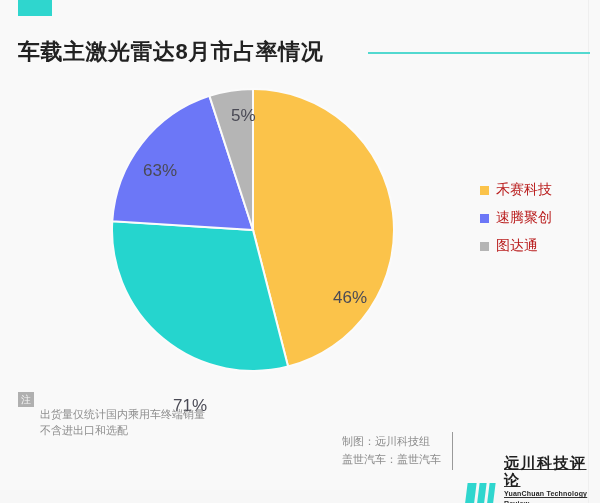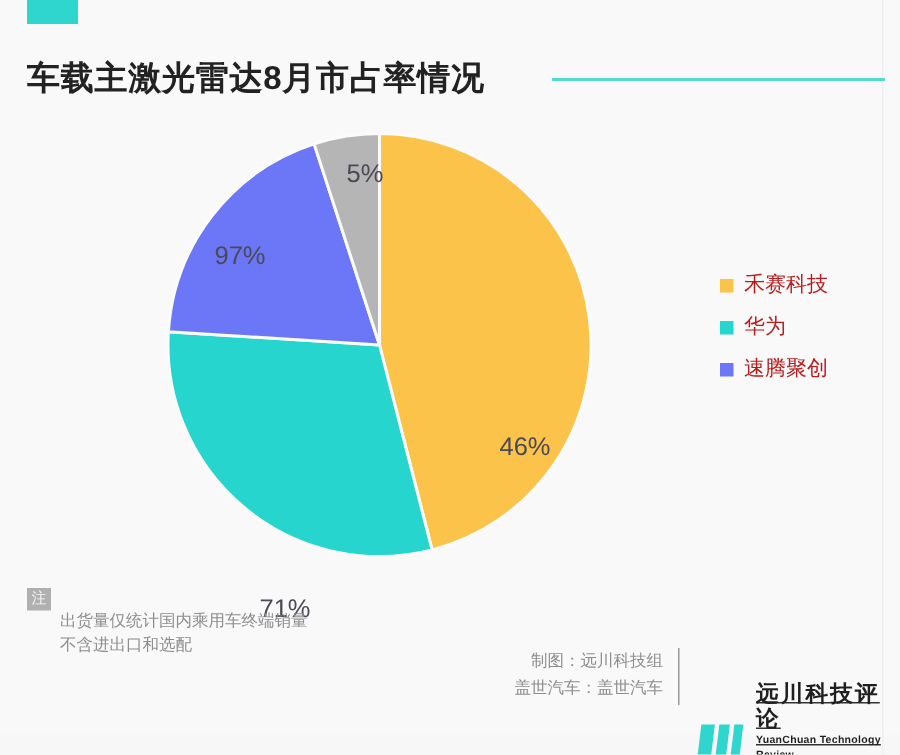--- a/index.html
+++ b/index.html
@@ -132,21 +132,20 @@
     color: #8d8d8d;
     line-height: 16px;
     margin-top: 16px;
   }
 
   
   .credits {
     position: absolute;
     left: 342px;
     top: 432px;
-    text-align: right;
     width: 100px;
     font-size: 11px;
     color: #8d8d8d;
     line-height: 18px;
   }
   .credit-divider {
     position: absolute;
     left: 452px;
     top: 432px;
     width: 1px;
@@ -207,36 +206,36 @@
     <svg class="pie" viewBox="0 0 284 284">
       <g id="pie-slices">
           <path d="M 142 142 L 142.00 1.00 A 141 141 0 0 1 177.07 278.57 Z" fill="#fbc34a" stroke="#fbfbfb" stroke-width="2"></path>
           <path d="M 142 142 L 177.07 278.57 A 141 141 0 0 1 1.28 133.15 Z" fill="#25d5ce" stroke="#fbfbfb" stroke-width="2"></path>
           <path d="M 142 142 L 1.28 133.15 A 141 141 0 0 1 98.43 7.90 Z" fill="#6c77f7" stroke="#fbfbfb" stroke-width="2"></path>
           <path d="M 142 142 L 98.43 7.90 A 141 141 0 0 1 142.00 1.00 Z" fill="#b5b5b5" stroke="#fbfbfb" stroke-width="2"></path>
         </g>
     </svg>
     <div class="slice-label lbl-0">46%</div>
     <div class="slice-label lbl-1">71%</div>
-    <div class="slice-label lbl-2">97%</div>
+    <div class="slice-label lbl-2">63%</div>
     <div class="slice-label lbl-3">5%</div>
   </div>
 
   <div class="legend">
     <div class="legend-row">
       <span class="legend-swatch" style="background: rgb(251, 195, 74);"></span>
       <span class="legend-label">禾赛科技</span>
     </div>
     <div class="legend-row">
-      <span class="legend-swatch" style="background: rgb(37, 213, 206);"></span>
-      <span class="legend-label">华为</span>
+      <span class="legend-swatch" style="background: rgb(108, 119, 247);"></span>
+      <span class="legend-label">速腾聚创</span>
     </div>
     <div class="legend-row">
-      <span class="legend-swatch" style="background: rgb(108, 119, 247);"></span>
-      <span class="legend-label">速腾聚创</span>
+      <span class="legend-swatch" style="background: rgb(181, 181, 181);"></span>
+      <span class="legend-label">图达通</span>
     </div>
   </div>
 
   <div class="footnote">
     <span class="footnote-badge">注</span>
     <span class="footnote-lines">
       <span>出货量仅统计国内乘用车终端销量</span><br>
       <span>不含进出口和选配</span>
     </span>
   </div>

